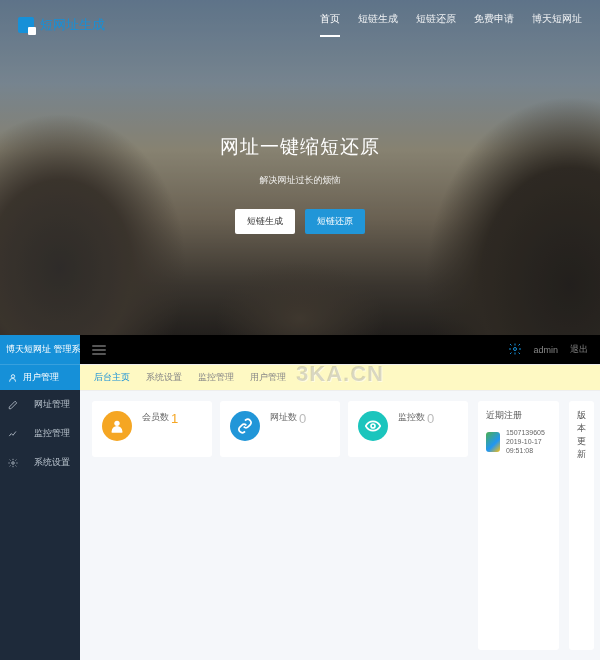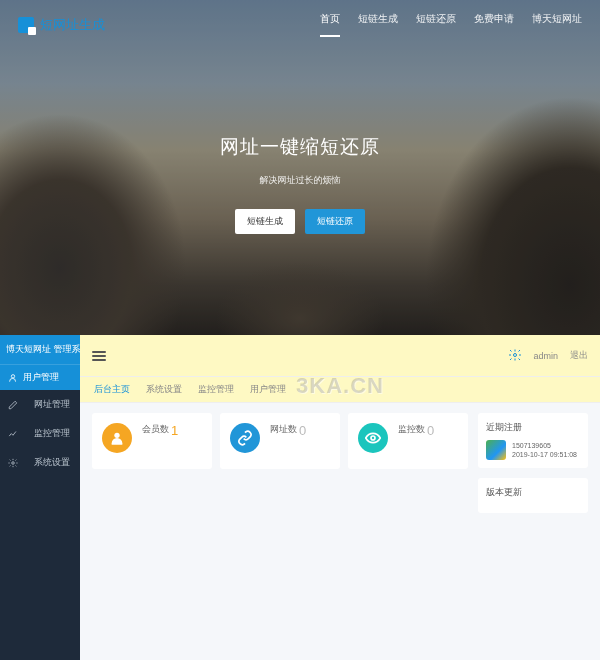--- a/index.html
+++ b/index.html
@@ -26,39 +26,39 @@
 .btn-blue{background:#2196d8;color:#fff}
 
 
 .admin{height:325px;display:flex;font-size:10px;color:#333;background:#f5f7fa}
 .sidebar{width:80px;background:#1e2a3a;color:#cfd8e0;display:flex;flex-direction:column}
 .side-head{background:#1690d8;color:#fff;padding:8px 6px;font-size:9px;font-weight:500;white-space:nowrap}
 .side-section{background:#1690d8;color:#fff;padding:6px 8px;font-size:9px;display:flex;align-items:center;gap:5px;border-top:1px solid rgba(255,255,255,.15)}
 .side-item{padding:8px 8px;font-size:9px;display:flex;align-items:center;gap:16px;color:#b8c2cc;cursor:pointer}
 .icn{width:10px;height:10px;display:inline-flex;align-items:center;justify-content:center}
 .main{flex:1;display:flex;flex-direction:column}
-.topbar{background:#fef9c3;height:42px;display:flex;align-items:center;padding:0 12px;border-bottom:1px solid #eee}
+.topbar{background:#000000;height:30px;display:flex;align-items:center;padding:0 12px;border-bottom:1px solid #eee}
 .hamburger{width:14px;height:10px;display:flex;flex-direction:column;justify-content:space-between;cursor:pointer}
 .hamburger span{height:2px;background:#555;border-radius:1px}
 .topbar-right{margin-left:auto;display:flex;align-items:center;gap:12px;font-size:9px;color:#888}
 .gear{color:#1690d8}
 .tabs{background:#fef9c3;display:flex;gap:16px;padding:6px 14px;font-size:9px;border-bottom:1px solid #eee;position:relative}
 .tabs span{color:#888;cursor:pointer}
 .tabs .on{color:#1690d8}
 .watermark{position:absolute;left:50%;top:-4px;transform:translateX(-50%);font-size:22px;font-weight:700;color:rgba(120,120,120,.28);letter-spacing:1px;pointer-events:none;text-shadow:1px 1px 0 rgba(255,255,255,.5)}
 .content{flex:1;padding:10px 12px;display:flex;gap:10px}
 .cards{flex:1;display:flex;gap:8px}
 .card{flex:1;background:#fff;border-radius:3px;padding:10px;display:flex;gap:10px;align-items:flex-start;height:56px}
 .cicon{width:30px;height:30px;border-radius:50%;display:flex;align-items:center;justify-content:center;color:#fff}
 .c1{background:#f5a623}.c2{background:#2196d8}.c3{background:#1bc5bd}
 .clabels{display:flex;flex-direction:row;gap:2px}
 .clab{font-size:9px;color:#666}
 .cval{font-size:13px;color:#bbb}
 .cval.hl{color:#f5a623}
-.rside{width:110px;display:flex;flex-direction:column;gap:10px}
+.rside{width:110px;display:flex;gap:10px}
 .panel{background:#fff;border-radius:3px;padding:8px}
 .ptitle{font-size:9px;color:#555;margin-bottom:6px}
 .reguser{display:flex;gap:6px;align-items:center}
 .avatar{width:20px;height:20px;border-radius:3px;background:linear-gradient(135deg,#4caf50 0%,#2196f3 60%,#ffc107 100%)}
 .regtxt{font-size:7px;color:#666;line-height:1.3}
 </style>
 </head>
 <body>
 
 <div class="hero">

